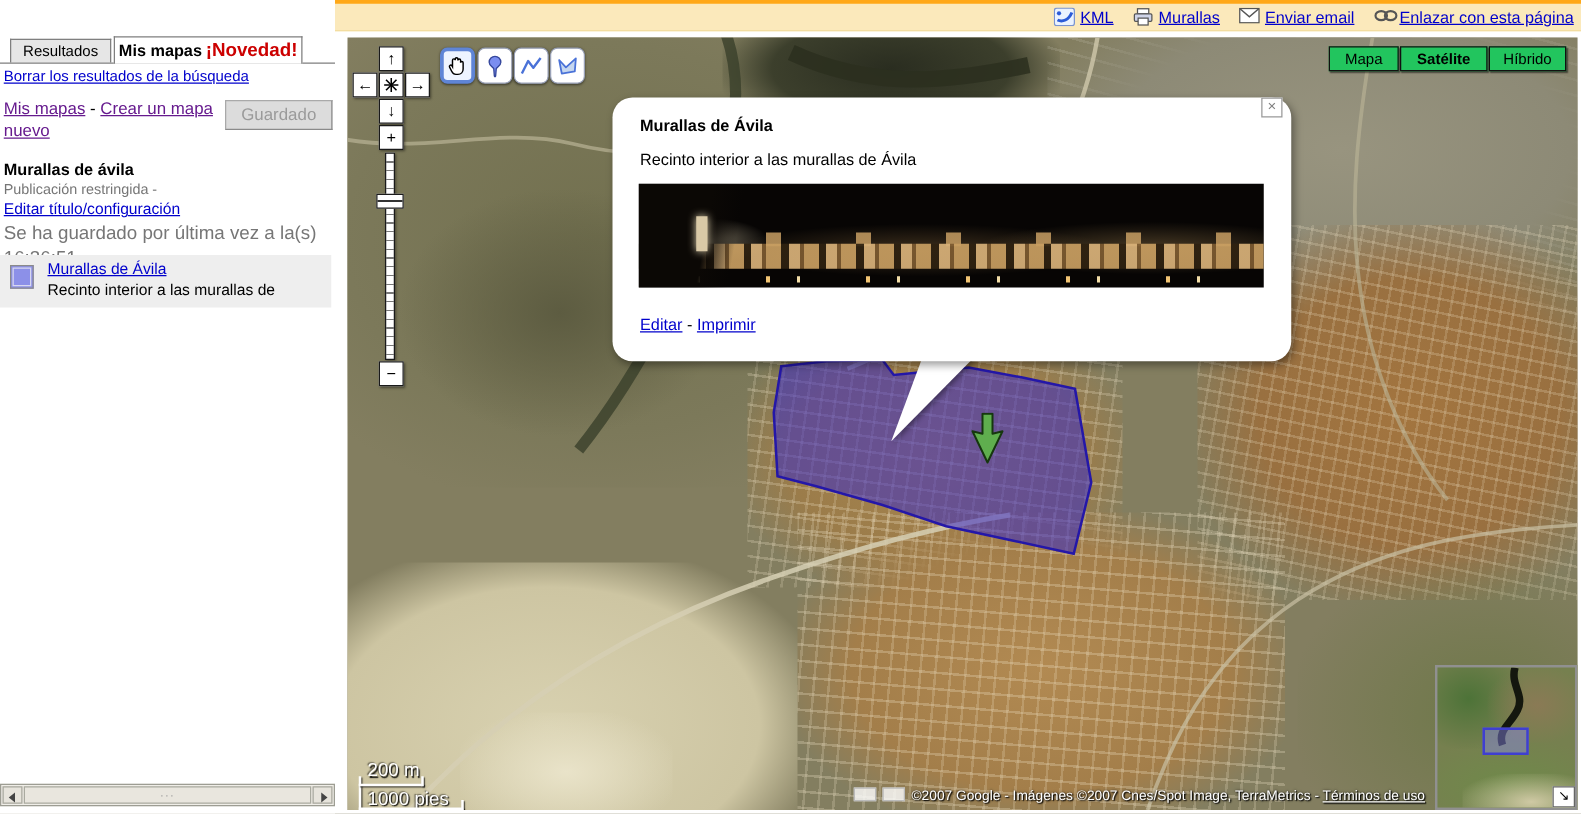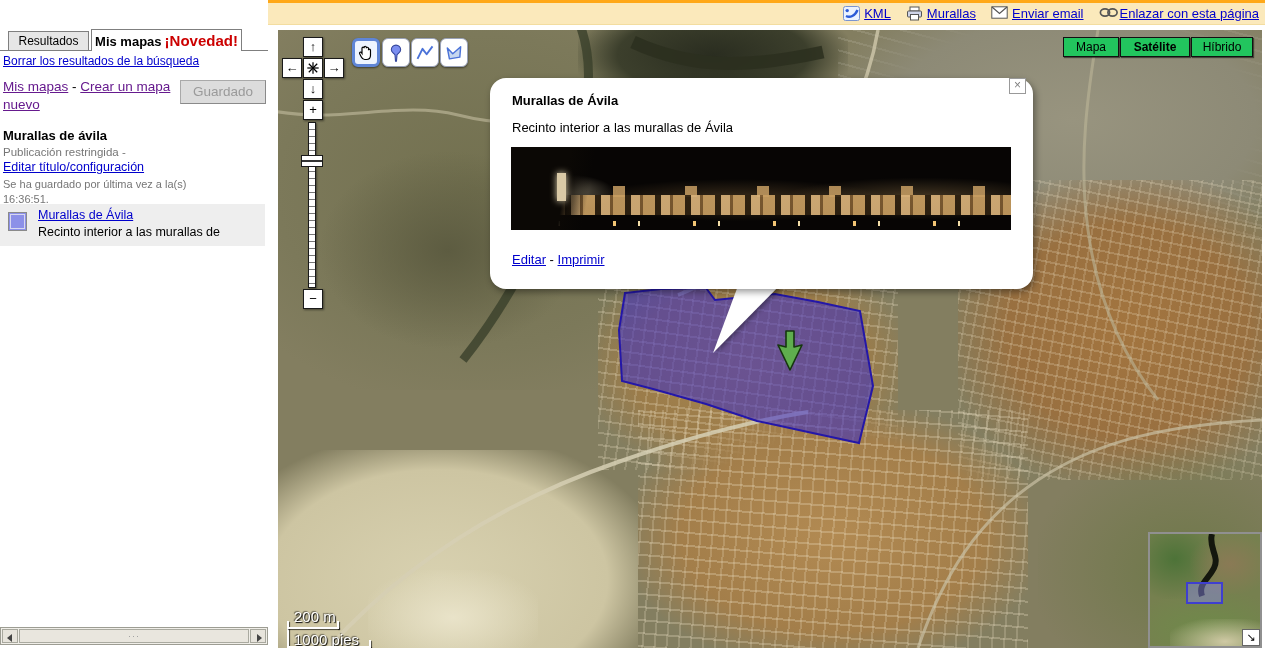--- a/index.html
+++ b/index.html
@@ -27,21 +27,21 @@
   .sb-content { position:absolute; left:3px; top:54px; width:262px; font-size:12.5px; }
   .sb-clear { font-size:12px; color:#0000cc; text-decoration:underline; display:inline-block; margin-bottom:10px; }
   .sb-maprow { font-size:13.5px; width:172px; line-height:1.35; }
   .sb-maprow a { color:#661a8e; text-decoration:underline; }
   .saved-btn { position:absolute; left:177px; top:26px; width:86px; height:24px; background:#dcdcdc;
     border:1px solid #a9a9a9; border-right-color:#8a8a8a; border-bottom-color:#8a8a8a;
     color:#9a9a9a; font-size:13.5px; text-align:center; line-height:22px; }
   .sb-title { margin-top:14px; font-size:13px; font-weight:bold; color:#000; }
   .sb-pub { margin-top:3px; font-size:11.5px; color:#767676; }
   .sb-edit { font-size:12.5px; color:#0000cc; text-decoration:underline; display:inline-block; margin-top:2px; }
-  .sb-saved { margin-top:3px; font-size:11px; color:#767676; line-height:1.3; }
+  .sb-saved { margin-top:3px; font-size:15px; color:#767676; line-height:1.3; }
   .feature-item { position:absolute; left:0; top:204px; width:265px; height:42px; background:#eeeeee; }
   .swatch { position:absolute; left:8px; top:8px; width:19px; height:19px; background:#8c90e8;
     border:1px solid #8a8a8a; outline:1px solid #d8d8f0; outline-offset:-3px; }
   .feature-text { position:absolute; left:38px; top:3px; font-size:12.5px; line-height:1.35; color:#000; }
   .feature-text a { color:#0000cc; text-decoration:underline; }
 
   .hscroll { position:absolute; left:0; top:627px; width:268px; height:18px;
     background:#f0eee8; border:1px solid #9d9d93; }
   .hs-arrow { position:absolute; top:1px; width:16px; height:14px; background:#e7e4dc; border:1px solid #a8a89e; }
   .hs-left { left:1px; } .hs-right { right:1px; }
@@ -328,20 +328,23 @@
     <div class="scale">
       <span class="sl-t1">200 m</span>
       <span class="sl-t2">1000 pies</span>
       <div class="sline sl-v"></div>
       <div class="sline sl-m"></div>
       <div class="sline sl-mt"></div>
       <div class="sline sl-p"></div>
       <div class="sline sl-pt"></div>
     </div>
 
+    <div class="copyright">
+      <span class="logo-chip"></span><span class="logo-chip"></span><span>©2007 Google - Imágenes ©2007 Cnes/Spot Image, TerraMetrics - </span><a>Términos de uso</a>
+    </div>
 
     <div class="overview">
       <div class="blob" style="left:-20px; top:-15px; width:90px; height:80px; background:radial-gradient(ellipse, #4d7338 0%, rgba(77,115,56,0) 75%);"></div>
       <div class="blob" style="left:40px; top:0; width:80px; height:60px; background:radial-gradient(ellipse, #8a7a55 0%, rgba(138,122,85,0) 75%);"></div>
       <div class="blob" style="left:-15px; top:60px; width:150px; height:70px; background:radial-gradient(ellipse, #6f8a4a 0%, rgba(111,138,74,0) 78%);"></div>
       <div class="blob" style="left:20px; top:85px; width:110px; height:45px; background:radial-gradient(ellipse, #cfc9a4 0%, rgba(207,201,164,0) 78%);"></div>
       <svg width="110" height="112" style="position:absolute; left:0; top:0;">
         <path d="M62,0 C58,14 70,22 64,34 C58,46 48,50 52,62" stroke="#14170e" stroke-width="6" fill="none"></path>
       </svg>
       <div class="ov-rect"></div>

